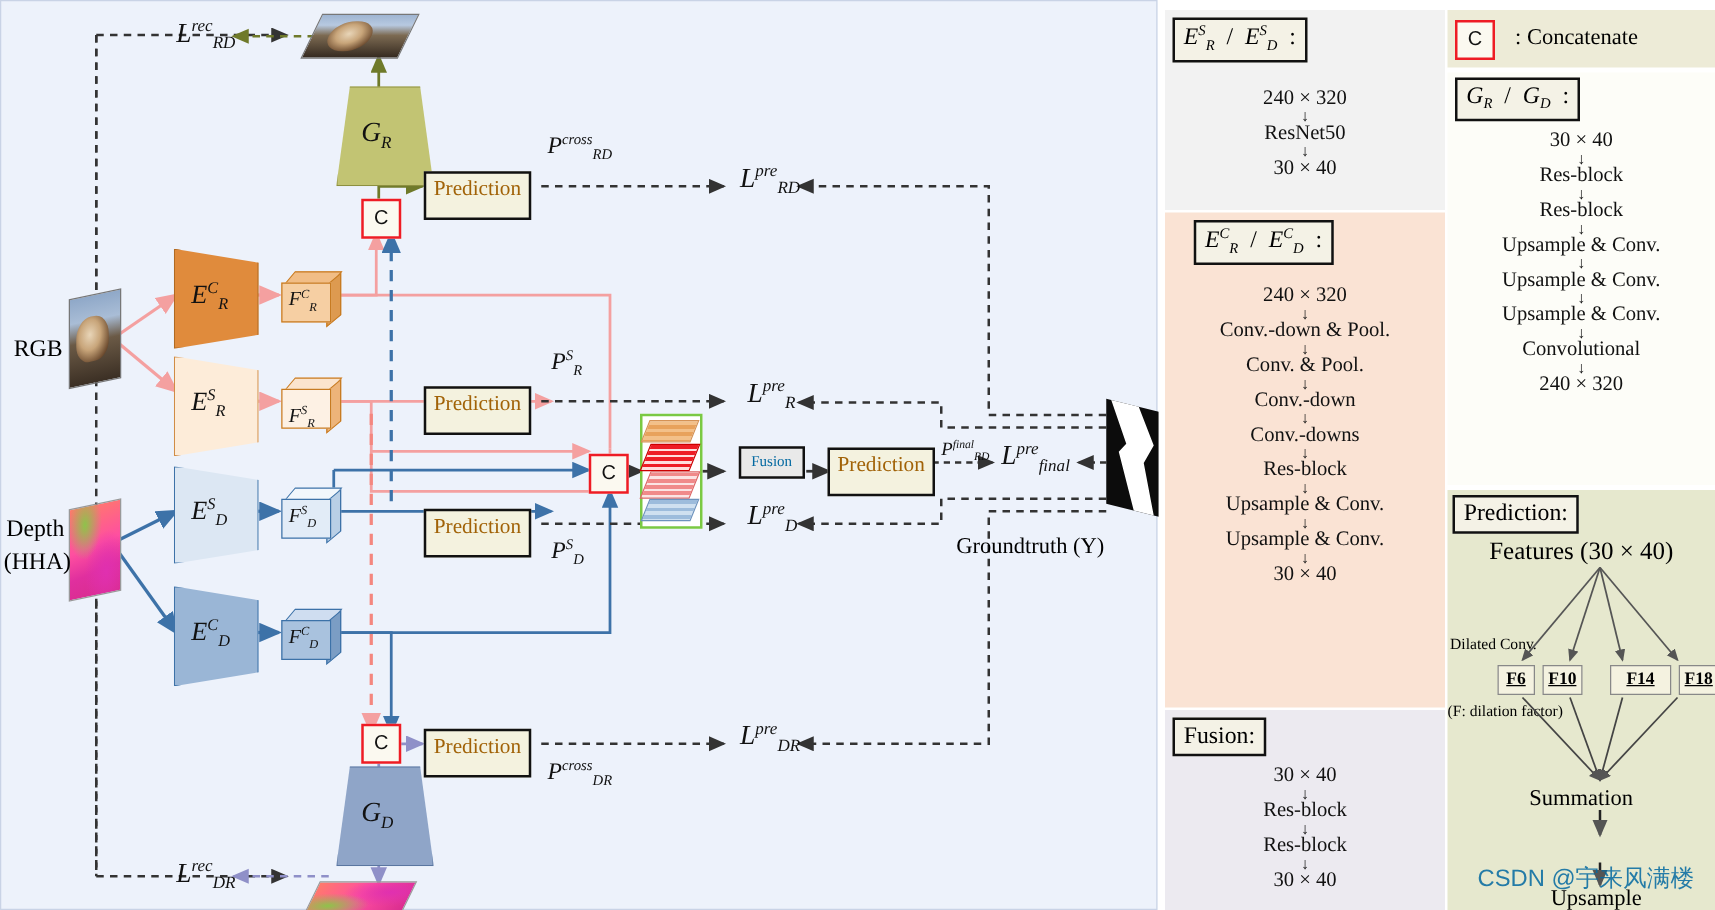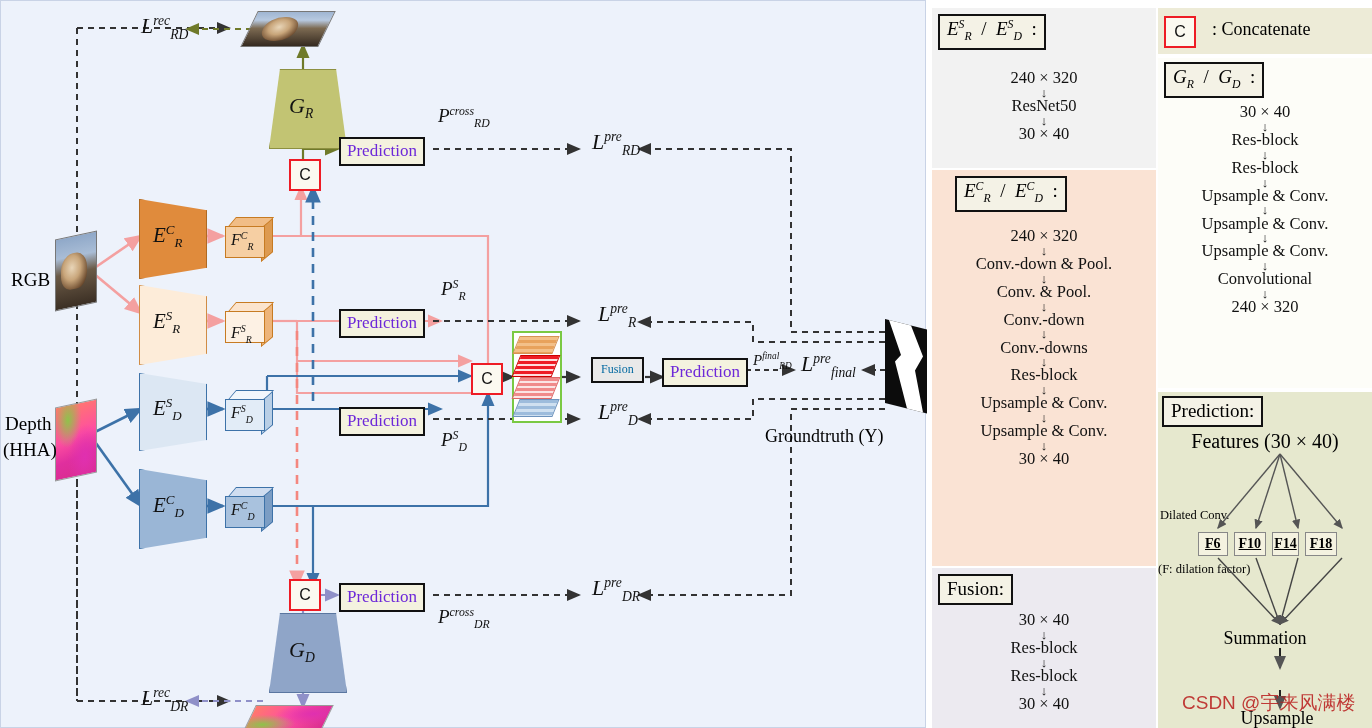--- a/index.html
+++ b/index.html
@@ -36,29 +36,29 @@
   .sub2{font-size:0.62em;vertical-align:sub;font-style:italic;}
   .cal{font-family:"Liberation Serif",serif;font-style:italic;}
 
   
   .lbl{position:absolute;white-space:nowrap;color:#000;}
   .trap{position:absolute;}
   .cbox{position:absolute;width:28px;height:28px;background:#fbf9f0;border:2.5px solid #ee1c25;
         display:flex;align-items:center;justify-content:center;font-size:16px;
         font-family:"Liberation Sans",sans-serif;color:#111;}
   .predbox{position:absolute;background:#f4f2df;border:2.5px solid #111;
-           font-size:17px;line-height:1;padding:3px 6px 5px 6px;white-space:nowrap;
-           font-family:"Liberation Serif",serif;color:#6d28d9;}
+           font-size:17px;line-height:1;padding:3px 6px 15px 6px;white-space:nowrap;
+           font-family:"Liberation Serif",serif;color:#a16207;}
   .fusionbox{position:absolute;background:#e9e9e9;border:2.5px solid #111;
            font-size:12px;line-height:1;padding:4px 8px 6px 8px;white-space:nowrap;
            font-family:"Liberation Serif",serif;color:#0369a1;margin-left:12px;}
   .mathlbl{position:absolute;white-space:nowrap;font-family:"Liberation Serif",serif;color:#111;}
   .featbox{position:absolute;border:2px solid #7ac943;background:#ffffff;}
   svg.ov{position:absolute;left:0;top:0;pointer-events:none;}
-  .wm{position:absolute;color:#b91c1c;font-size:19px;white-space:nowrap;
+  .wm{position:absolute;color:#0369a1;font-size:19px;white-space:nowrap;
       font-family:"Liberation Sans",sans-serif;opacity:.85;}
   .small{font-size:12.5px;}
 </style>
 </head>
 <body>
 
 <div id="root">
 
   <div class="panel" id="main-panel">
 
@@ -458,21 +458,21 @@
       <div class="small" style="position:absolute;left:2px;top:116px;">Dilated Conv.</div>
 
       <div class="small" style="position:absolute;left:0px;top:170px;">(F: dilation factor)</div>
 
       <div style="position:absolute;left:40px;top:140px;display:flex;gap:6px;text-decoration:underline;">
         <div style="background:#f4f2e0;border:1.5px solid #888;font-weight:bold;font-size:14px;
                     padding:3px 6px;font-family:'Liberation Serif',serif;">F6</div>
         <div style="background:#f4f2e0;border:1.5px solid #888;font-weight:bold;font-size:14px;
                     padding:3px 4px;font-family:'Liberation Serif',serif;">F10</div>
         <div style="background:#f4f2e0;border:1.5px solid #888;font-weight:bold;font-size:14px;
-                    padding:3px 1px;font-family:'Liberation Serif',serif;">F14</div>
+                    padding:3px 12px;font-family:'Liberation Serif',serif;margin-left:16px;">F14</div>
         <div style="background:#f4f2e0;border:1.5px solid #888;font-weight:bold;font-size:14px;
                     padding:3px 4px;font-family:'Liberation Serif',serif;">F18</div>
       </div>
 
       <svg class="ov" width="214" height="336">
         <defs>
           <marker id="ar-gr" markerWidth="7" markerHeight="7" refX="6" refY="3" orient="auto">
             <path d="M0,0 L7,3 L0,6 z" fill="#555"></path>
           </marker>
         </defs>

